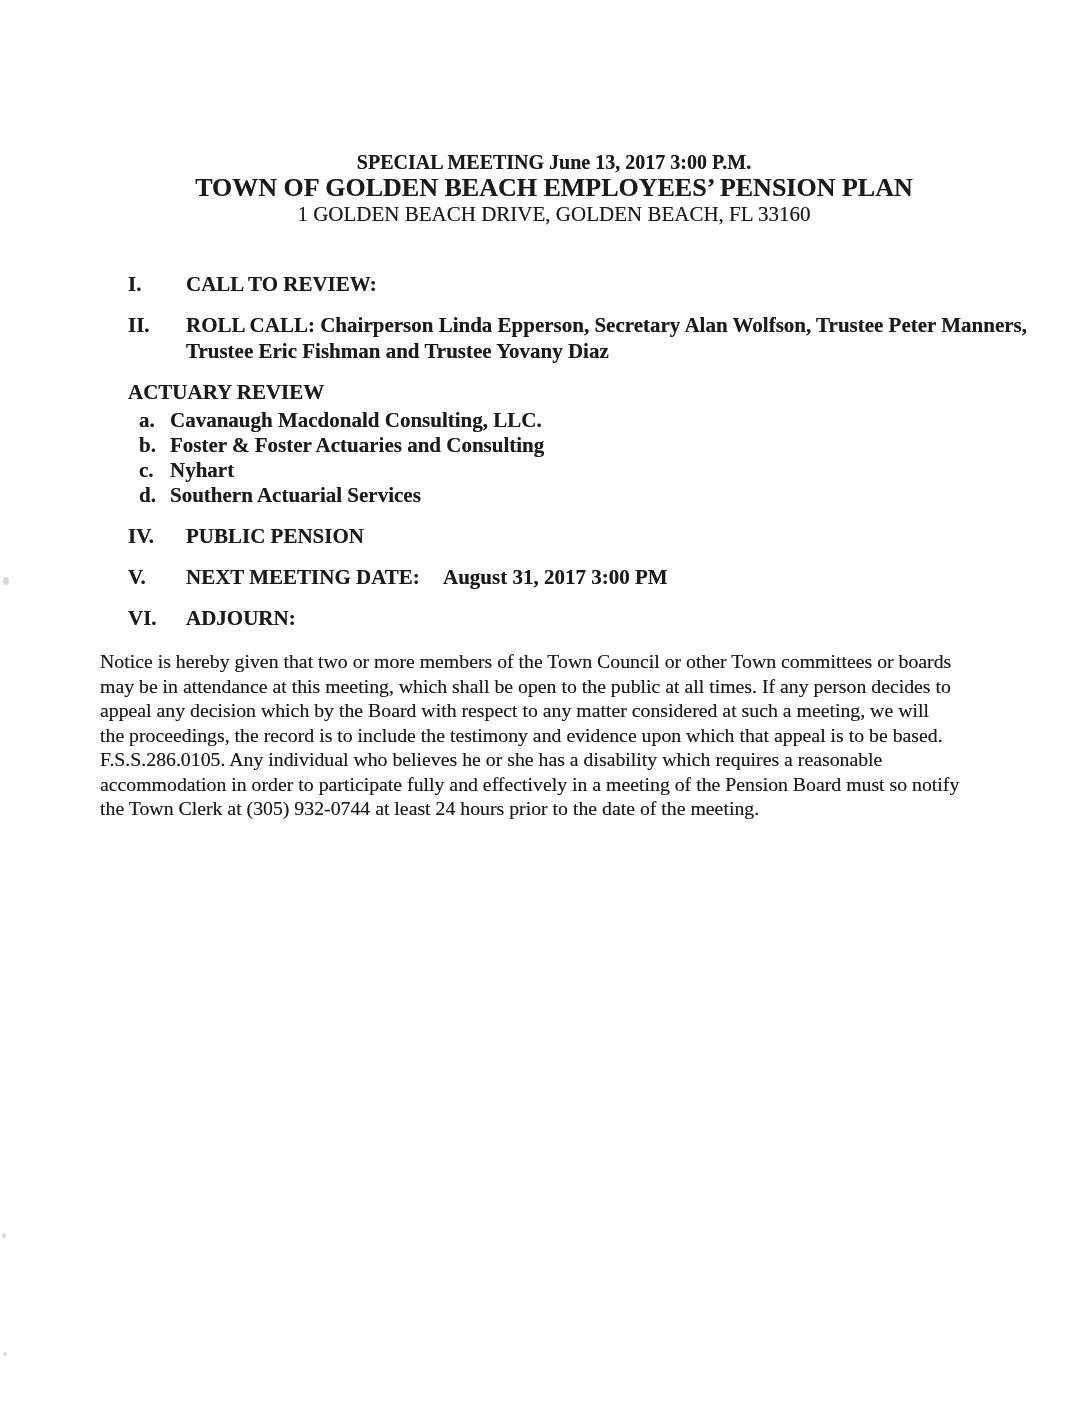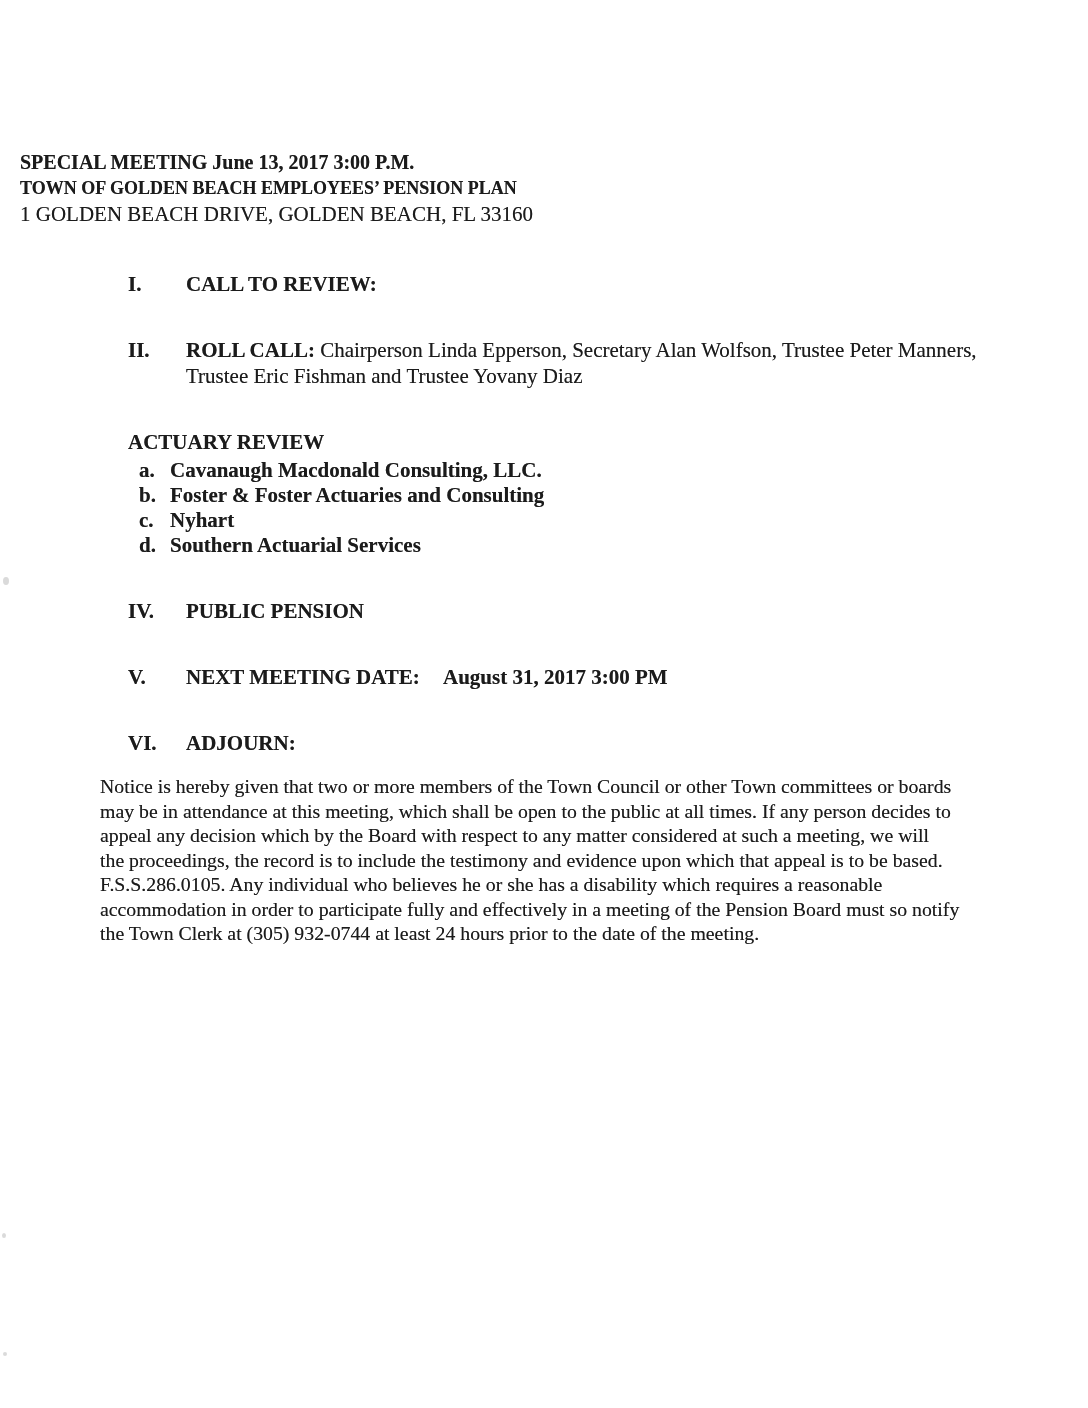--- a/index.html
+++ b/index.html
@@ -9,39 +9,39 @@
     background: #ffffff;
     position: relative;
     overflow: hidden;
     font-family: "Liberation Serif", "DejaVu Serif", serif;
     color: #1b1b1b;
     text-shadow: 0 0 0.5px rgba(25,25,25,0.55);
   }
   .page { position: relative; width: 1088px; height: 1408px; }
 
   
-  .hdr { margin: 149px 0 0 20px; }
+  .hdr { margin: 149px 0 0 20px; text-align: center; }
   .hdr-1 { font-weight: bold; font-size: 20px;   line-height: 26px; }
-  .hdr-2 { font-weight: bold; font-size: 18px; line-height: 26px; }
+  .hdr-2 { font-weight: bold; font-size: 26px; line-height: 26px; }
   .hdr-3 { font-size: 21px; line-height: 26px; }
 
   
   .agenda { margin-top: 44px; }
   .item {
     display: flex;
     margin-left: 128px;
-    margin-top: 40px;
+    margin-top: 15px;
     font-size: 21px;
     line-height: 26px;
   }
   .item:first-child { margin-top: 0; }
   .num { width: 58px; flex: none; font-weight: bold; }
   .content { width: 845px; }
   .title { font-weight: bold; }
-  .body-text { font-weight: normal; }
+  .body-text { font-weight: bold; }
   .body-bold { font-weight: bold; margin-left: 18px; }
 
   .subs { margin-left: 11px; margin-top: 3px; }
   .sub { display: flex; line-height: 25px; font-weight: bold; }
   .sub-letter { width: 31px; flex: none; }
 
   
   .notice { margin: 18px 0 0 100px; width: 945px; font-size: 19.8px; }
   .notice-line { line-height: 24.5px; white-space: pre; }
 

